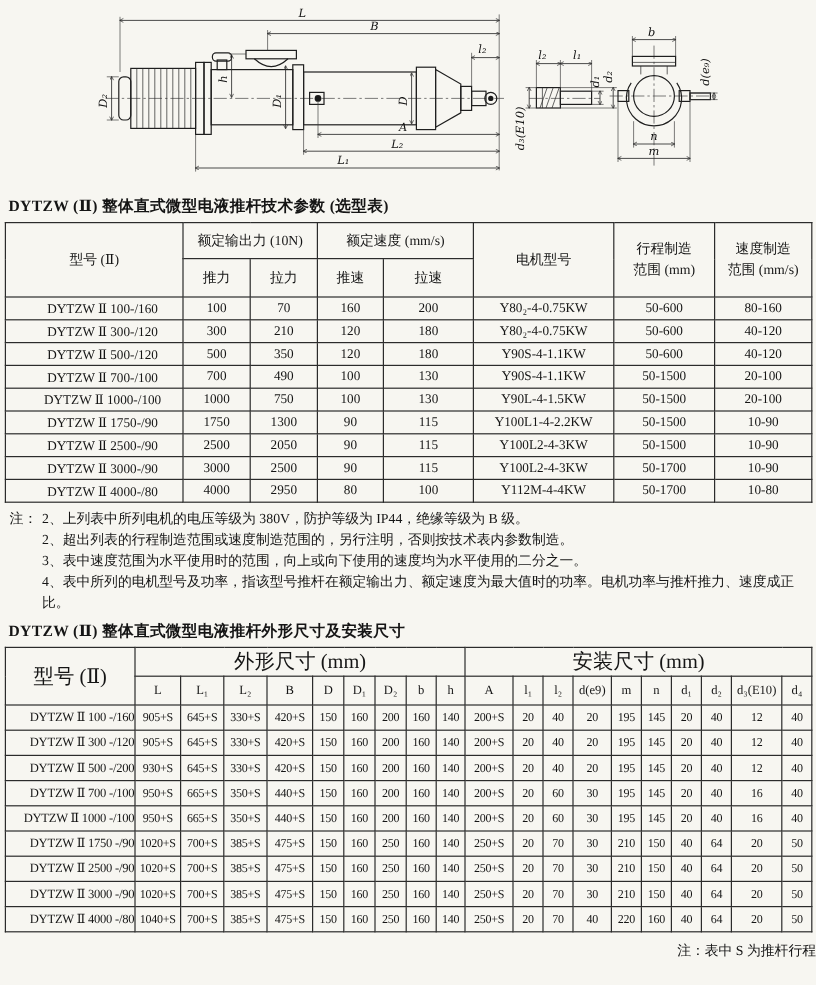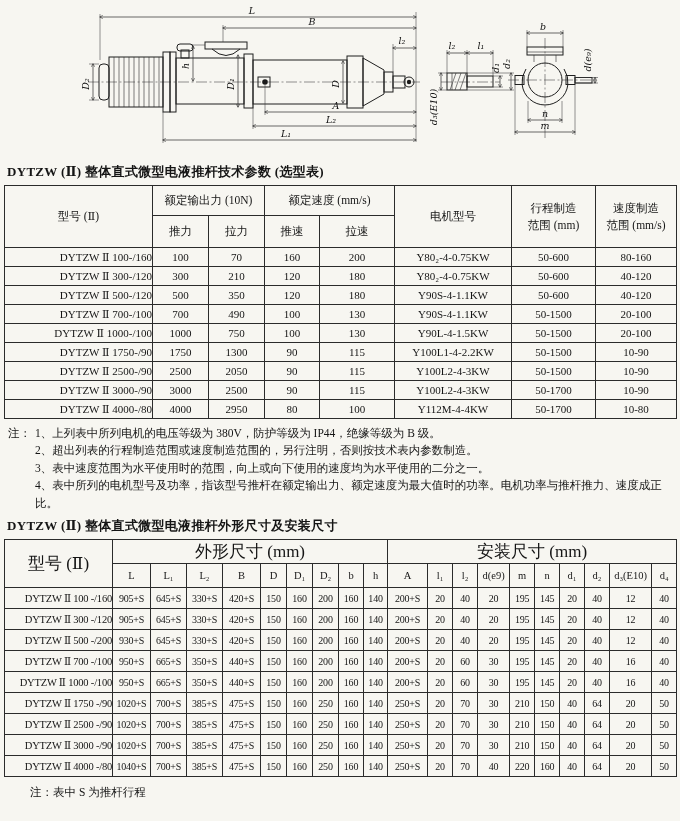--- a/index.html
+++ b/index.html
@@ -13,29 +13,29 @@
   .ext{fill:none;stroke:#3a3a3a;stroke-width:.55;}
   .cl{fill:none;stroke:#4a4a4a;stroke-width:.6;stroke-dasharray:11 2.5 2 2.5;}
   .lbl{font:italic 9.5px "DejaVu Serif","Liberation Serif",serif;fill:#111;text-anchor:middle;}
   .fillb{fill:#1a1a1a;stroke:none;}
   
   .sec-title{font-size:13px;font-weight:bold;margin:5px 0 4px 7px;letter-spacing:.3px;}
   .notes{position:relative;margin:6px 4px 0 8px;font-size:11.5px;line-height:1.52;}
   .notes-prefix{position:absolute;left:0;top:0;}
   .notes-items{margin-left:27px;}
   .note-item{white-space:normal;}
-  .footnote{margin:8px 0 12px 30px;font-size:11.5px;}
+  .footnote{margin:8px 0 12px 30px;font-size:11.5px;text-align:right;}
   
   table{border-collapse:collapse;table-layout:fixed;margin-left:4px;border:1.5px solid #222;}
   #t1,#t2{width:672px;}
   th,td{border:1px solid #2b2b2b;text-align:center;padding:0;font-weight:normal;
         overflow:hidden;white-space:nowrap;}
   #t1 th{font-size:11.5px;}
   #t1 tbody td{font-size:11px;height:18px;}
-  #t1 tbody td:first-child{text-align:right;padding-left:14px;}
+  #t1 tbody td:first-child{text-align:center;padding-left:14px;}
   #t1 thead tr:first-child th{height:29px;}
   #t1 thead tr:last-child th{height:31px;}
   .two-line{line-height:1.45;}
   #t2 th{font-size:10.5px;}
   #t2 thead tr:first-child th{height:23px;font-size:17px;}
   #t2 thead tr:last-child th{height:23px;}
   #t2 tbody td{font-size:10px;height:20px;letter-spacing:-0.2px;}
   #t2 tbody td:first-child{text-align:right;padding-left:4px;font-size:10.5px;}
 </style>
 </head>
@@ -265,21 +265,21 @@
           <td>Y112M-4-4KW</td>
           <td>50-1700</td>
           <td>10-80</td>
         </tr>
       </tbody>
   </table>
 
   <div class="notes">
     <span class="notes-prefix">注：</span>
     <div class="notes-items">
-        <div class="note-item">1、上列表中所列电机的电压等级为 380V，防护等级为 IP44，绝缘等级为 B 级。</div>
+        <div class="note-item">2、上列表中所列电机的电压等级为 380V，防护等级为 IP44，绝缘等级为 B 级。</div>
         <div class="note-item">2、超出列表的行程制造范围或速度制造范围的，另行注明，否则按技术表内参数制造。</div>
         <div class="note-item">3、表中速度范围为水平使用时的范围，向上或向下使用的速度均为水平使用的二分之一。</div>
         <div class="note-item">4、表中所列的电机型号及功率，指该型号推杆在额定输出力、额定速度为最大值时的功率。电机功率与推杆推力、速度成正比。</div>
       </div>
   </div>
 
   <div class="sec-title">DYTZW (Ⅱ) 整体直式微型电液推杆外形尺寸及安装尺寸</div>
 
   <table id="t2">
     <colgroup>

